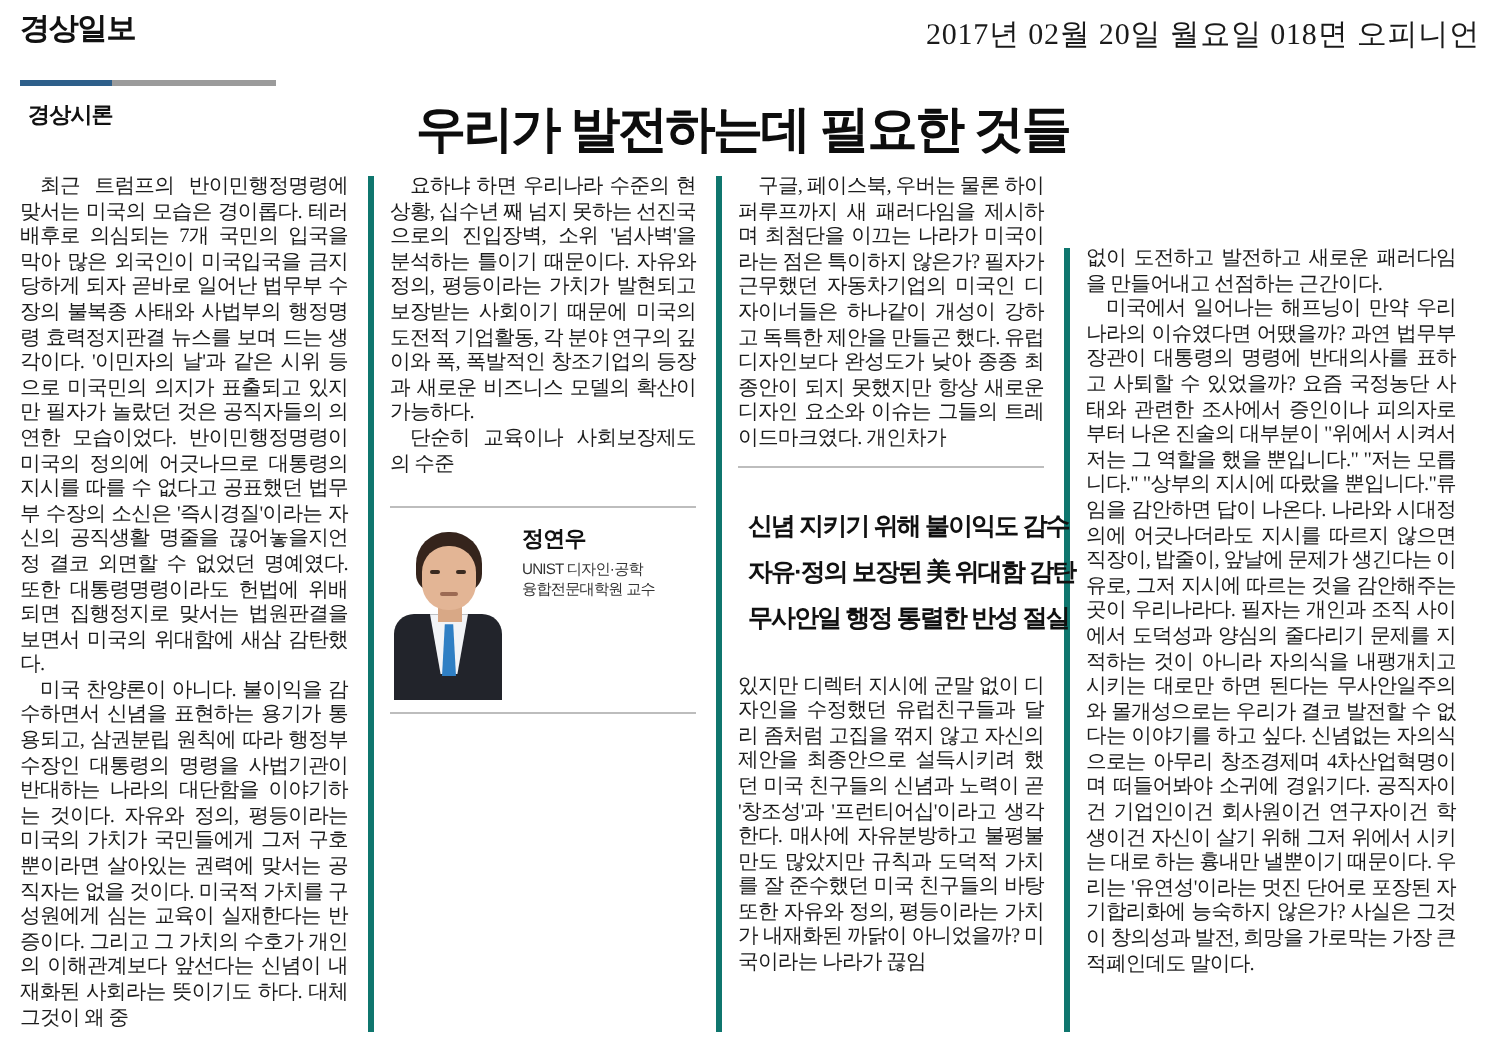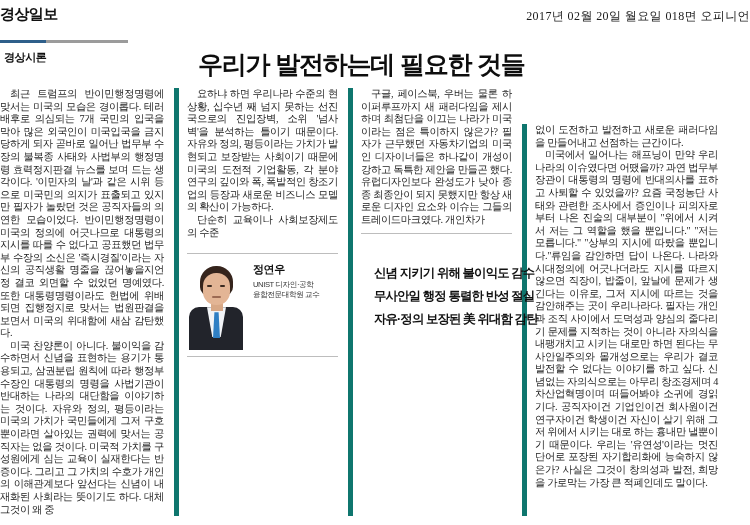--- a/index.html
+++ b/index.html
@@ -14,21 +14,21 @@
     overflow: hidden;
     font-family: "Liberation Serif", "DejaVu Serif", serif;
     color: #1a1a1a;
     position: relative;
   }
   .page {
     width: 750px;
     height: 404px;
     position: relative;
     box-sizing: border-box;
-    padding: 0 0;
+    padding: 0 10px;
   }
 
   
   .masthead-row {
     position: relative;
     height: 30px;
   }
   .masthead-title {
     position: absolute;
     left: 0;
@@ -37,21 +37,21 @@
     font-weight: bold;
     font-size: 15px;
     letter-spacing: -0.6px;
     color: #111;
   }
   .issue-line {
     position: absolute;
     right: 0;
     top: 8px;
     font-family: "Liberation Serif", "DejaVu Serif", serif;
-    font-size: 12px;
+    font-size: 15px;
     letter-spacing: 0.4px;
     color: #1a1a1a;
     white-space: nowrap;
   }
 
   
   .head-block {
     position: relative;
     height: 50px;
   }
@@ -102,21 +102,21 @@
     gap: 2px;
     margin-top: 8px;
   }
   .col {
     position: relative;
     width: 172px;
     padding-right: 8px;
     box-sizing: border-box;
   }
   .col + .col {
-    border-left: 5px solid #0f766e;
+    border-left: 3px solid #0f766e;
     padding-left: 8px;
   }
   .col-4 { width: 196px; padding-right: 0; margin-top: 36px; }
 
   p.body-par {
     margin: 0 0 0 0;
     font-family: "Liberation Serif", "DejaVu Serif", serif;
     font-size: 10.3px;
     line-height: 12.6px;
     text-align: justify;
@@ -197,21 +197,21 @@
   .author-affil {
     font-size: 7.6px;
     line-height: 10px;
     color: #333;
   }
 
   
   .pullquote {
     position: absolute;
     left: 374px;
-    top: 262px;
+    top: 252px;
     width: 184px;
   }
   .pq-line {
     font-family: "Liberation Sans", "DejaVu Sans", sans-serif;
     font-weight: bold;
     font-size: 12.4px;
     line-height: 23px;
     letter-spacing: -0.85px;
     color: #111;
     white-space: nowrap;
@@ -268,28 +268,29 @@
           <div class="author-affil">융합전문대학원 교수</div>
         </div>
       </div>
 
     </div>
 
     <div class="col col-3">
       <p class="body-par">구글, 페이스북, 우버는 물론 하이퍼루프까지 새 패러다임을 제시하며 최첨단을 이끄는 나라가 미국이라는 점은 특이하지 않은가? 필자가 근무했던 자동차기업의 미국인 디자이너들은 하나같이 개성이 강하고 독특한 제안을 만들곤 했다. 유럽디자인보다 완성도가 낮아 종종 최종안이 되지 못했지만 항상 새로운 디자인 요소와 이슈는 그들의 트레이드마크였다. 개인차가</p>
       <div class="divider-rule"></div>
       <div class="spacer-quote"></div>
+      <p class="body-par cont">있지만 디렉터 지시에 군말 없이 디자인을 수정했던 유럽친구들과 달리 좀처럼 고집을 꺾지 않고 자신의 제안을 최종안으로 설득시키려 했던 미국 친구들의 신념과 노력이 곧 '창조성'과 '프런티어십'이라고 생각한다. 매사에 자유분방하고 불평불만도 많았지만 규칙과 도덕적 가치를 잘 준수했던 미국 친구들의 바탕 또한 자유와 정의, 평등이라는 가치가 내재화된 까닭이 아니었을까? 미국이라는 나라가 끊임</p>
     </div>
 
     <div class="col col-4">
       <p class="body-par cont">없이 도전하고 발전하고 새로운 패러다임을 만들어내고 선점하는 근간이다.</p>
       <p class="body-par">미국에서 일어나는 해프닝이 만약 우리나라의 이슈였다면 어땠을까? 과연 법무부장관이 대통령의 명령에 반대의사를 표하고 사퇴할 수 있었을까? 요즘 국정농단 사태와 관련한 조사에서 증인이나 피의자로부터 나온 진술의 대부분이 "위에서 시켜서 저는 그 역할을 했을 뿐입니다." "저는 모릅니다." "상부의 지시에 따랐을 뿐입니다."류임을 감안하면 답이 나온다. 나라와 시대정의에 어긋나더라도 지시를 따르지 않으면 직장이, 밥줄이, 앞날에 문제가 생긴다는 이유로, 그저 지시에 따르는 것을 감안해주는 곳이 우리나라다. 필자는 개인과 조직 사이에서 도덕성과 양심의 줄다리기 문제를 지적하는 것이 아니라 자의식을 내팽개치고 시키는 대로만 하면 된다는 무사안일주의와 몰개성으로는 우리가 결코 발전할 수 없다는 이야기를 하고 싶다. 신념없는 자의식으로는 아무리 창조경제며 4차산업혁명이며 떠들어봐야 소귀에 경읽기다. 공직자이건 기업인이건 회사원이건 연구자이건 학생이건 자신이 살기 위해 그저 위에서 시키는 대로 하는 흉내만 낼뿐이기 때문이다. 우리는 '유연성'이라는 멋진 단어로 포장된 자기합리화에 능숙하지 않은가? 사실은 그것이 창의성과 발전, 희망을 가로막는 가장 큰 적폐인데도 말이다.</p>
     </div>
 
   </div>
 
   <div class="pullquote">
     <div class="pq-line">신념 지키기 위해 불이익도 감수</div>
+    <div class="pq-line">자유·정의 보장된 美 위대함 감탄</div>
     <div class="pq-line">무사안일 행정 통렬한 반성 절실</div>
-    <div class="pq-line">자유·정의 보장된 美 위대함 감탄</div>
   </div>
 
 </div>
 
 </body></html>

